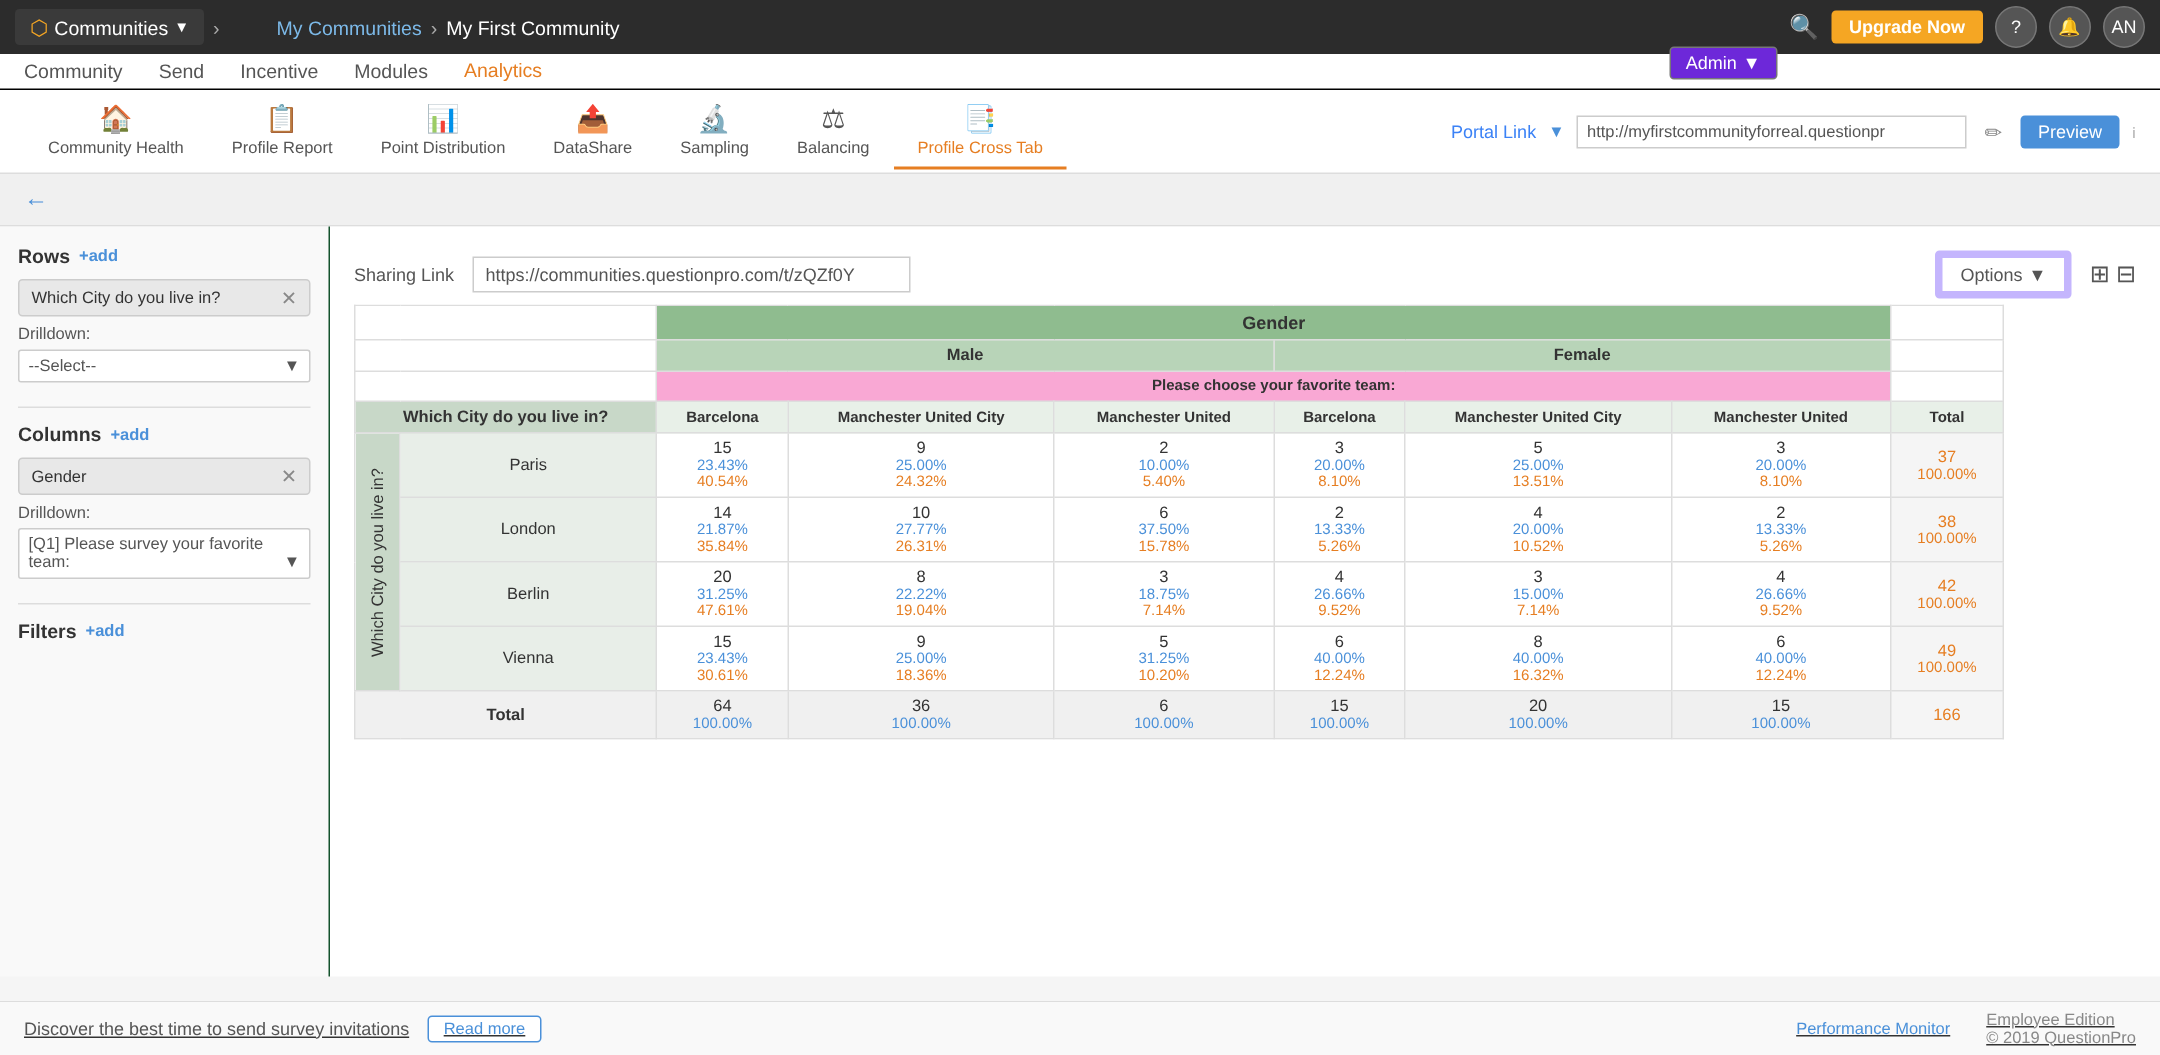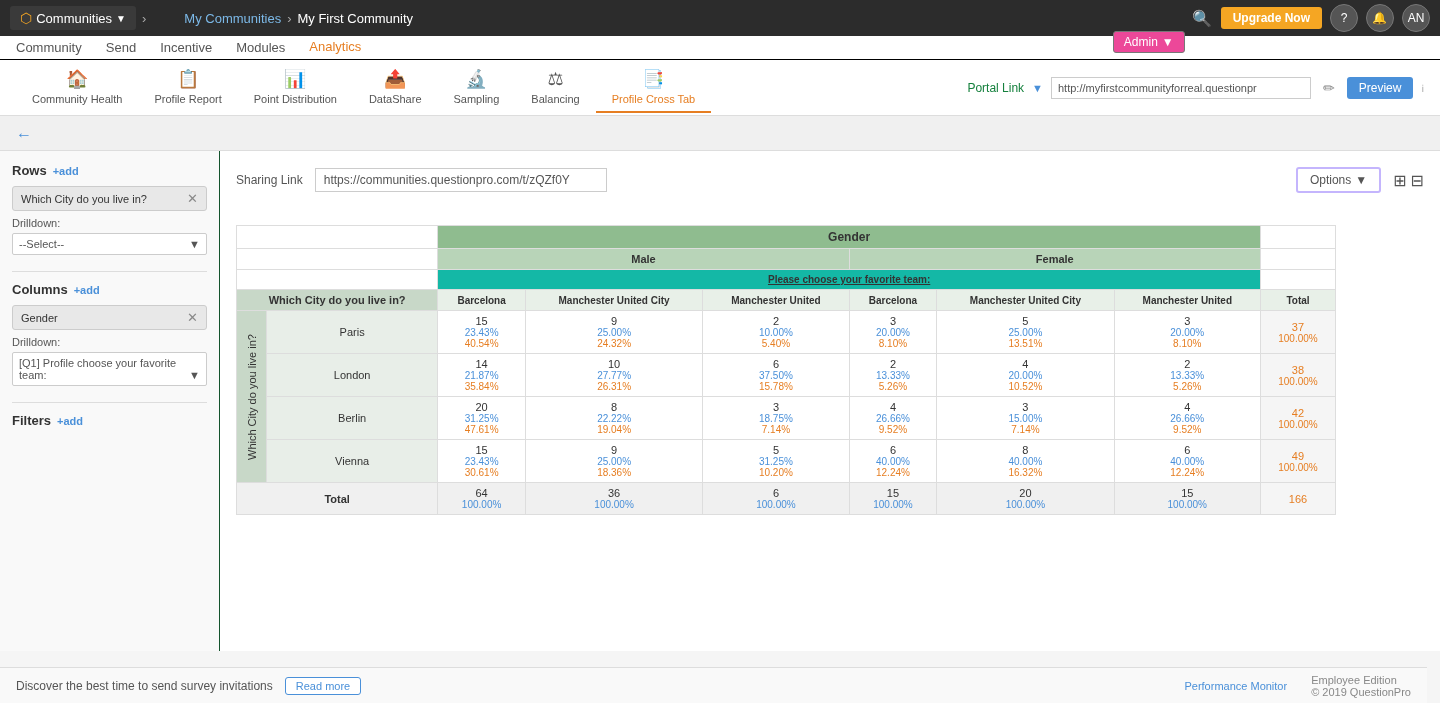--- a/index.html
+++ b/index.html
@@ -7,34 +7,34 @@
 
     
     .top-bar { background: #2c2c2c; height: 36px; display: flex; align-items: center; padding: 0 10px; justify-content: space-between; }
     .top-bar-left { display: flex; align-items: center; gap: 6px; color: #fff; font-size: 13px; }
     .communities-btn { background: #3a3a3a; border: none; color: #fff; padding: 4px 10px; border-radius: 3px; cursor: pointer; display: flex; align-items: center; gap: 4px; font-size: 13px; }
     .communities-btn .arrow { font-size: 10px; }
     .breadcrumb-sep { color: #aaa; font-size: 13px; }
     .breadcrumb-link { color: #7cb9e8; font-size: 13px; cursor: pointer; margin-left: 32px; }
     .breadcrumb-current { color: #fff; font-size: 13px; }
     .top-bar-right { display: flex; align-items: center; gap: 8px; }
-    .admin-btn { background: #ec4899; border: 1px solid #777; color: #fff; padding: 3px 10px; border-radius: 3px; cursor: pointer; font-size: 12px; display: flex; align-items: center; gap: 4px; margin-top: 48px; }
+    .admin-btn { background: #6d28d9; border: 1px solid #777; color: #fff; padding: 3px 10px; border-radius: 3px; cursor: pointer; font-size: 12px; display: flex; align-items: center; gap: 4px; margin-top: 48px; }
     .search-icon-btn { background: none; border: none; color: #fff; cursor: pointer; font-size: 16px; }
     .upgrade-btn { background: #f5a623; border: none; color: #fff; padding: 4px 12px; border-radius: 3px; cursor: pointer; font-size: 12px; font-weight: bold; }
     .help-btn, .notif-btn, .user-btn { background: #555; border: 1px solid #777; color: #fff; width: 28px; height: 28px; border-radius: 50%; display: flex; align-items: center; justify-content: center; cursor: pointer; font-size: 12px; }
 
     
     .sec-nav { background: #fff; border-bottom: 1px solid #000000; height: 24px; display: flex; align-items: center; padding: 0 16px; gap: 24px; }
     .sec-nav a { font-size: 13px; color: #555; text-decoration: none; padding: 10px 0; cursor: pointer; }
     .sec-nav a.active { color: #e67e22; border-bottom: 2px solid #e67e22; font-weight: 500; }
 
     
     .icon-nav { background: #fff; border-bottom: 1px solid #ddd; height: 56px; display: flex; align-items: center; padding: 0 16px; gap: 0; position: relative; }
     .icon-nav-right { margin-left: auto; display: flex; align-items: center; gap: 8px; }
-    .portal-link-label { font-size: 12px; color: #15803d; }
+    .portal-link-label { font-size: 12px; color: #3b82f6; }
     .portal-link-input { border: 1px solid #ccc; padding: 4px 6px; font-size: 11px; width: 260px; color: #555; }
     .edit-link-btn { background: none; border: none; cursor: pointer; color: #888; font-size: 14px; padding: 0 4px; }
     .preview-btn { background: #4a90d9; border: none; color: #fff; padding: 4px 12px; border-radius: 3px; cursor: pointer; font-size: 12px; }
     .icon-nav-item { display: flex; flex-direction: column; align-items: center; padding: 6px 16px; cursor: pointer; color: #555; gap: 3px; font-size: 11px; border-bottom: 2px solid transparent; }
     .icon-nav-item.active { color: #e67e22; border-bottom: 2px solid #e67e22; }
     .icon-nav-item .nav-icon { font-size: 18px; }
 
     
     .page-header { background: #f0f0f0; border-bottom: 1px solid #ddd; padding: 8px 16px; display: flex; align-items: center; gap: 8px; }
     .back-arrow { color: #4a90d9; cursor: pointer; font-size: 16px; }
@@ -49,48 +49,48 @@
     .sidebar-tag { background: #e8e8e8; border: 1px solid #ccc; border-radius: 3px; padding: 4px 8px; font-size: 11px; display: flex; align-items: center; justify-content: space-between; margin-bottom: 6px; }
     .tag-close { cursor: pointer; color: #888; font-size: 13px; }
     .drilldown-label { font-size: 11px; color: #555; margin-bottom: 4px; }
     .select-box { width: 100%; border: 1px solid #ccc; background: #fff; padding: 4px 6px; font-size: 11px; color: #555; border-radius: 2px; cursor: pointer; display: flex; align-items: flex-end; justify-content: space-between; }
     .section-header { font-size: 13px; font-weight: bold; color: #333; margin-bottom: 8px; display: flex; align-items: center; gap: 6px; }
     .add-link { color: #4a90d9; font-size: 11px; cursor: pointer; text-decoration: none; }
     .sidebar-divider { border: none; border-top: 1px solid #ddd; margin: 10px 0; }
 
     
     .content-area { flex: 1; padding: 16px; overflow: auto; background: #fff; }
-    .sharing-row { display: flex; align-items: center; gap: 12px; margin-bottom: 32px; }
+    .sharing-row { display: flex; align-items: center; gap: 12px; margin-bottom: 4px; }
     .sharing-label { font-size: 12px; color: #555; white-space: nowrap; }
     .sharing-input { border: 1px solid #ccc; padding: 4px 8px; font-size: 12px; width: 292px; color: #555; }
-    .options-btn { background: #fff; border: 2px solid #c4b5fd; padding: 4px 12px; border-radius: 3px; cursor: pointer; font-size: 12px; color: #555; margin-left: auto; display: flex; align-items: center; gap: 4px; }
+    .options-btn { background: #fff; border: 5px solid #c4b5fd; padding: 4px 12px; border-radius: 3px; cursor: pointer; font-size: 12px; color: #555; margin-left: auto; display: flex; align-items: center; gap: 4px; }
     .export-btns { display: flex; gap: 4px; }
     .export-btn { background: none; border: none; cursor: pointer; font-size: 16px; color: #555; }
 
     
     .cross-tab-wrapper { overflow-x: auto; }
     .cross-tab { border-collapse: collapse; font-size: 11px; min-width: 1100px; }
     .cross-tab th, .cross-tab td { border: 1px solid #ddd; text-align: center; padding: 4px 6px; }
     .cross-tab .header-gender { background: #8fbc8f; color: #333; font-weight: bold; font-size: 12px; }
     .cross-tab .header-male { background: #b8d4b8; color: #333; font-size: 11px; }
     .cross-tab .header-female { background: #b8d4b8; color: #333; font-size: 11px; }
-    .cross-tab .header-team { background: #14b8a6; color: #333; font-size: 10px; text-decoration: underline; }
+    .cross-tab .header-team { background: #f9a8d4; color: #333; font-size: 10px; }
     .cross-tab .header-city { background: #e8f0e8; color: #333; font-size: 10px; }
     .cross-tab .row-label { background: #c8d8c8; color: #333; font-weight: normal; }
     .cross-tab .row-city { background: #e8eee8; color: #333; }
     .cross-tab .total-row { background: #f0f0f0; }
     .cross-tab .total-col { background: #f5f5f5; }
     .cell-count { display: block; color: #333; font-size: 11px; }
     .cell-pct1 { display: block; color: #4a90d9; font-size: 10px; }
     .cell-pct2 { display: block; color: #e67e22; font-size: 10px; }
     .total-count { display: block; color: #e67e22; font-size: 11px; }
     .total-pct { display: block; color: #e67e22; font-size: 10px; }
 
     
-    .footer { background: #f9f9f9; border-top: 1px solid #ddd; height: 36px; display: flex; align-items: center; padding: 0 16px; justify-content: space-between; position: fixed; bottom: 0; left: 0; right: 13px; }
+    .footer { background: #f9f9f9; border-top: 1px solid #ddd; height: 36px; display: flex; align-items: center; padding: 0 16px; justify-content: space-between; position: fixed; bottom: 0; left: 0; right: 0; text-decoration: underline; }
     .footer-left { display: flex; align-items: center; gap: 12px; font-size: 12px; color: #555; }
     .read-more-btn { border: 1px solid #4a90d9; color: #4a90d9; background: #fff; padding: 2px 10px; border-radius: 3px; cursor: pointer; font-size: 11px; }
     .footer-right { display: flex; align-items: center; gap: 24px; font-size: 11px; color: #555; }
     .perf-link { color: #4a90d9; cursor: pointer; text-decoration: none; }
     .copyright { color: #888; }
   </style>
 </head>
 <body>
 
 <div class="top-bar">
@@ -195,21 +195,21 @@
       <div class="section-header">
         <span>Columns</span>
         <a class="add-link">+add</a>
       </div>
       <div class="sidebar-tag">
         <span>Gender</span>
         <span class="tag-close">✕</span>
       </div>
       <div class="drilldown-label">Drilldown:</div>
       <div class="select-box">
-        <span>[Q1] Profile choose your favorite team:</span>
+        <span>[Q1] Please survey your favorite team:</span>
         <span>▼</span>
       </div>
     </div>
 
     <hr class="sidebar-divider">
 
     <div class="sidebar-section">
       <div class="section-header">
         <span>Filters</span>
         <a class="add-link">+add</a>

